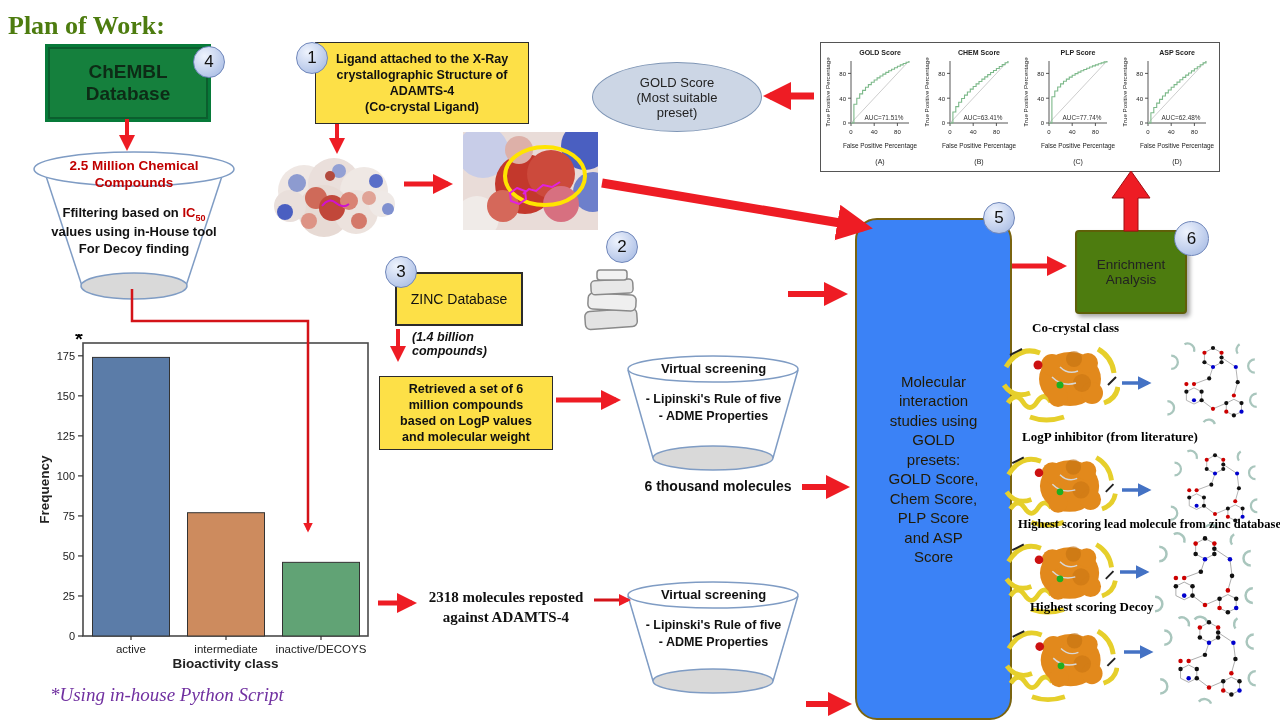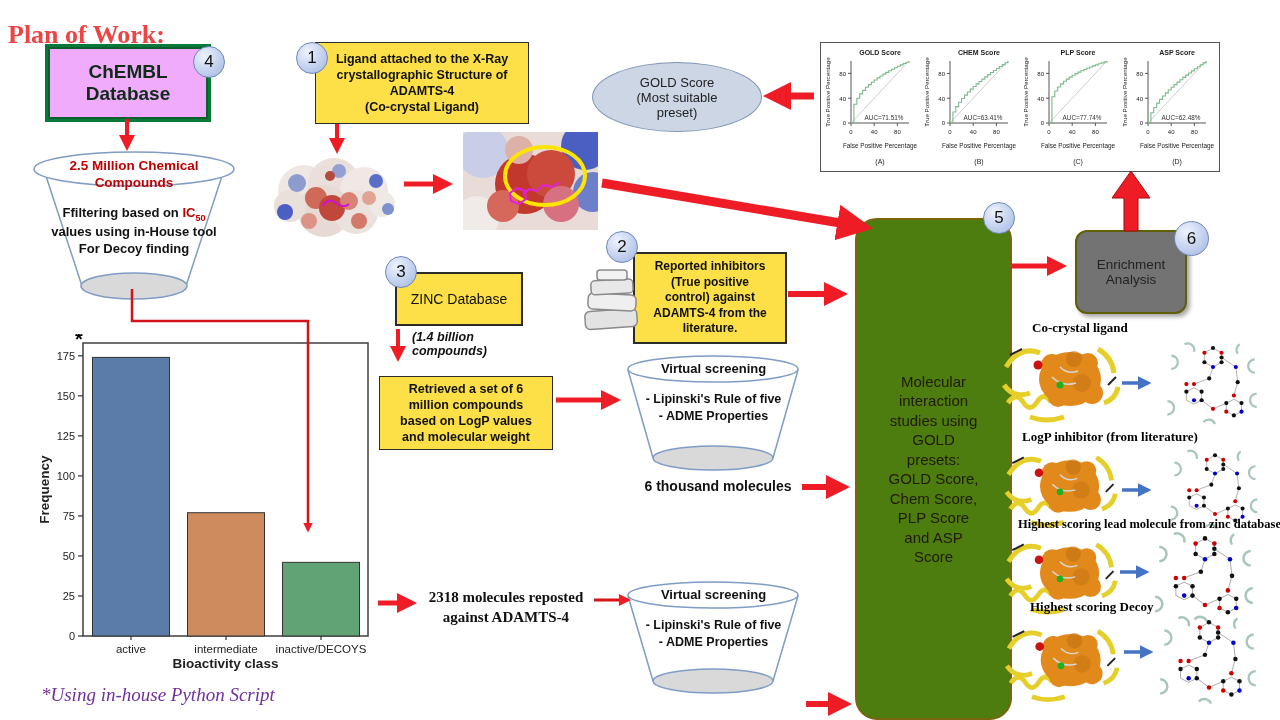--- a/index.html
+++ b/index.html
@@ -1,54 +1,54 @@
 <!DOCTYPE html>
 <html><head>
 <meta charset="utf-8">
 <style>
   html,body{margin:0;padding:0;background:#fff;}
   #slide{position:relative;width:1280px;height:720px;background:#ffffff;overflow:hidden;
          font-family:"Liberation Sans",sans-serif;}
   .abs{position:absolute;}
-  #title{left:8px;top:20px;font-family:"Liberation Serif",serif;font-weight:bold;font-size:26px;color:#ef4444;}
+  #title{left:8px;top:11px;font-family:"Liberation Serif",serif;font-weight:bold;font-size:26px;color:#4d7c0f;}
   
   .wbox{background:#fde047;border:2px solid #2b2b2b;text-align:center;white-space:pre-line;
         display:flex;align-items:center;justify-content:center;font-weight:bold;color:#111;}
-  #chembl-box{left:45px;top:44px;width:160px;height:72px;background:#f0abfc;
+  #chembl-box{left:45px;top:44px;width:160px;height:72px;background:#15803d;
         border:3px solid #077a39;box-shadow:inset 0 0 0 2px #0b5e2e;display:flex;align-items:center;justify-content:center;
         font-size:19px;font-weight:600;color:#0d2b16;text-align:center;white-space:pre-line;}
   #ligand-box{left:315px;top:42px;width:212px;height:80px;font-size:12.5px;line-height:1.3;border-width:1.5px;}
   #zinc-box{left:395px;top:272px;width:124px;height:50px;font-size:14px;font-weight:400;border-width:2px;}
   #zinc-note{left:412px;top:330px;width:110px;font-size:12.5px;font-weight:bold;font-style:italic;color:#111;white-space:pre-line;}
   #retrieved-box{left:379px;top:376px;width:172px;height:72px;font-size:12.5px;line-height:1.3;border-width:1.2px;}
   #reported-box{left:633px;top:252px;width:150px;height:88px;font-size:12px;line-height:1.3;}
-  #gold-box{left:855px;top:218px;width:153px;height:498px;background:#4d7c0f;border:2.5px solid #7a6410;
+  #gold-box{left:855px;top:218px;width:153px;height:498px;background:#3b82f6;border:2.5px solid #7a6410;
         border-radius:22px;display:flex;align-items:center;justify-content:center;text-align:center;
         font-size:15px;line-height:1.3;color:#211a06;white-space:pre-line;font-weight:500;}
   #gold-ellipse{left:592px;top:62px;width:168px;height:68px;background:#ccd6e5;border:1.5px solid #7e95b5;
         border-radius:50%;display:flex;align-items:center;justify-content:center;text-align:center;
         font-size:13px;color:#222;white-space:pre-line;}
-  #enrichment-box{left:1075px;top:230px;width:108px;height:80px;background:#737373;border:2px solid #5f5f08;
-        border-radius:12px;box-shadow:3px 3px 4px rgba(0,0,0,.35);display:flex;align-items:center;justify-content:center;
+  #enrichment-box{left:1075px;top:230px;width:108px;height:80px;background:#4d7c0f;border:2px solid #5f5f08;
+        border-radius:4px;box-shadow:3px 3px 4px rgba(0,0,0,.35);display:flex;align-items:center;justify-content:center;
         text-align:center;font-size:13.5px;color:#222;white-space:pre-line;}
   
   .funnel-txt{position:absolute;left:0;right:0;text-align:center;font-weight:bold;white-space:pre-line;}
   #funnelA-head{top:8px;color:#c00000;font-size:13.5px;line-height:1.25;}
   #funnelA-body{top:55px;color:#111;font-size:13px;line-height:1.3;}
   .vs-title{top:6px;color:#111;font-size:13px;}
   .vs-criteria{top:36px;color:#111;font-size:12.5px;line-height:1.35;}
   .result-label{font-size:14px;font-weight:bold;color:#111;text-align:center;white-space:nowrap;}
   
   .badge{position:absolute;width:30px;height:30px;border-radius:50%;
          background:radial-gradient(circle at 35% 30%,#eef3fd 0%,#c3d1ee 55%,#9fb5e0 100%);
          border:1.5px solid #6f86ba;display:flex;align-items:center;justify-content:center;
          font-size:17px;color:#111;z-index:46;}
   
   .row-label{font-family:"Liberation Serif",serif;font-weight:bold;color:#000;white-space:nowrap;}
-  #footnote{left:41px;top:684px;font-family:"Liberation Serif",serif;font-style:italic;
+  #footnote{left:50px;top:684px;font-family:"Liberation Serif",serif;font-style:italic;
             font-size:19px;color:#7030a0;}
   #reposted{left:416px;top:588px;width:180px;text-align:center;font-family:"Liberation Serif",serif;
             font-weight:bold;font-size:15px;color:#111;white-space:pre-line;line-height:1.3;}
   #roc-panel{left:820px;top:42px;width:398px;height:128px;border:1.5px solid #555;background:#fff;
              display:flex;z-index:2;}
   .roc-sub{width:99px;height:128px;}
   #barchart-svg{left:35px;top:334px;width:345px;height:340px;}
   svg{display:block;}
   #arrow-overlay{position:absolute;left:0;top:0;z-index:40;pointer-events:none;}
 </style>
@@ -264,25 +264,20 @@
   </div>
 
   <div id="zinc-box" class="abs wbox">ZINC  Database</div>
   <div id="zinc-note" class="abs">(1.4 billion
 compounds)</div>
   <div id="retrieved-box" class="abs wbox">Retrieved a set of 6
 million compounds
 based on LogP values
 and molecular weight</div>
 
-  <div id="reported-box" class="abs wbox">Reported inhibitors
-(True positive
-control) against
-ADAMTS-4  from the
-literature.</div>
   <svg class="abs" style="left:583px;top:258px;" width="56" height="82" viewBox="0 0 56 82">
     <g transform="rotate(-4 28 60)">
         <rect x="2" y="52" width="52" height="18" rx="5" fill="#e3e3e3" stroke="#8a8a8a" stroke-width="1.5"></rect>
       </g>
     <g transform="rotate(3 28 44)">
         <rect x="5" y="36" width="48" height="16" rx="5" fill="#efefef" stroke="#8a8a8a" stroke-width="1.5"></rect>
       </g>
     <g transform="rotate(-3 28 30)">
         <rect x="8" y="22" width="42" height="14" rx="4" fill="#e8e8e8" stroke="#8a8a8a" stroke-width="1.5"></rect>
       </g>
@@ -377,21 +372,21 @@
             <circle cx="90" cy="77" r="2.2" fill="#00c"></circle>
             <circle cx="82" cy="81" r="2.2" fill="#111"></circle>
           <circle cx="74" cy="77" r="2.2" fill="#c00"></circle>
             <circle cx="69" cy="20" r="2.2" fill="#111"></circle>
         </g>
         <path d="M16,18 a7,7 0 0 1 0,14 M104,22 a7,7 0 0 0 0,14 M12,66 a7,7 0 0 1 0,14 M106,58 a7,7 0 0 0 0,14 M30,6 a7,7 0 0 1 10,8 M88,6 a7,7 0 0 0 -2,10 M50,88 a7,7 0 0 1 12,2" fill="none" stroke="#a9c6bd" stroke-width="2.4"></path>
       </g>
     </defs>
   </svg>
 
-  <div class="abs row-label" style="left:1032px;top:320px;font-size:13px;">Co-crystal ligand</div>
+  <div class="abs row-label" style="left:1032px;top:320px;font-size:13px;">Co-crystal class</div>
   <svg class="abs" style="left:1000px;top:336px;" width="120" height="90" viewBox="0 0 120 88">
       <use href="#protein-cartoon"></use>
     </svg>
   <svg class="abs" style="left:1156px;top:338px;" width="114" height="96" viewBox="0 0 120 100">
       <use href="#interaction-2d"></use>
     </svg>
 
   <div class="abs row-label" style="left:1022px;top:429px;font-size:13px;">LogP inhibitor (from literature)</div>
   <svg class="abs" style="left:1000px;top:446px;" width="120" height="84" viewBox="0 0 120 88">
       <use href="#protein-cartoon"></use>

